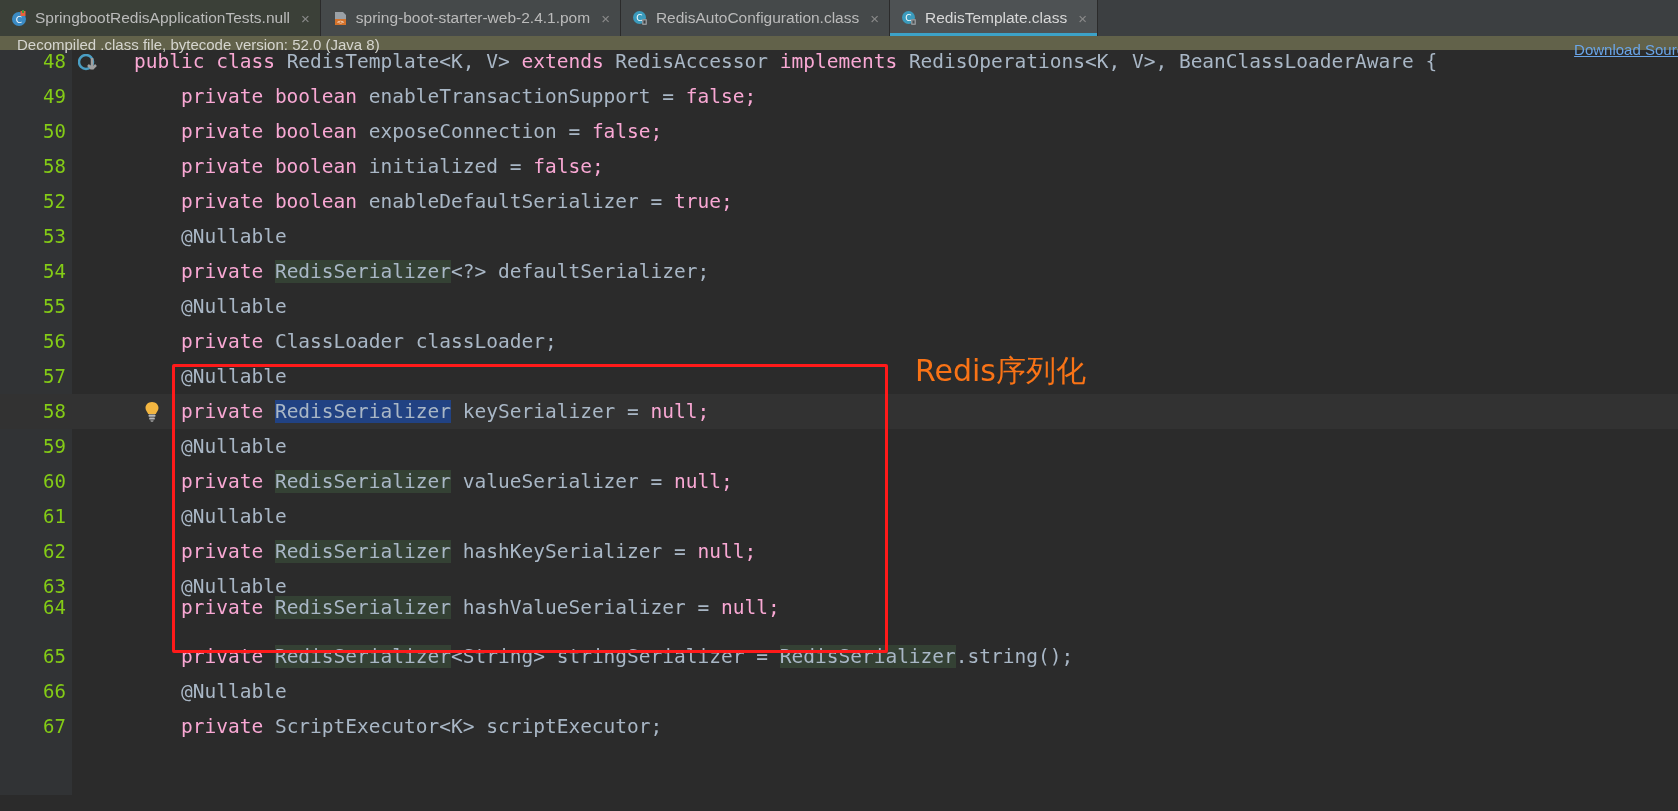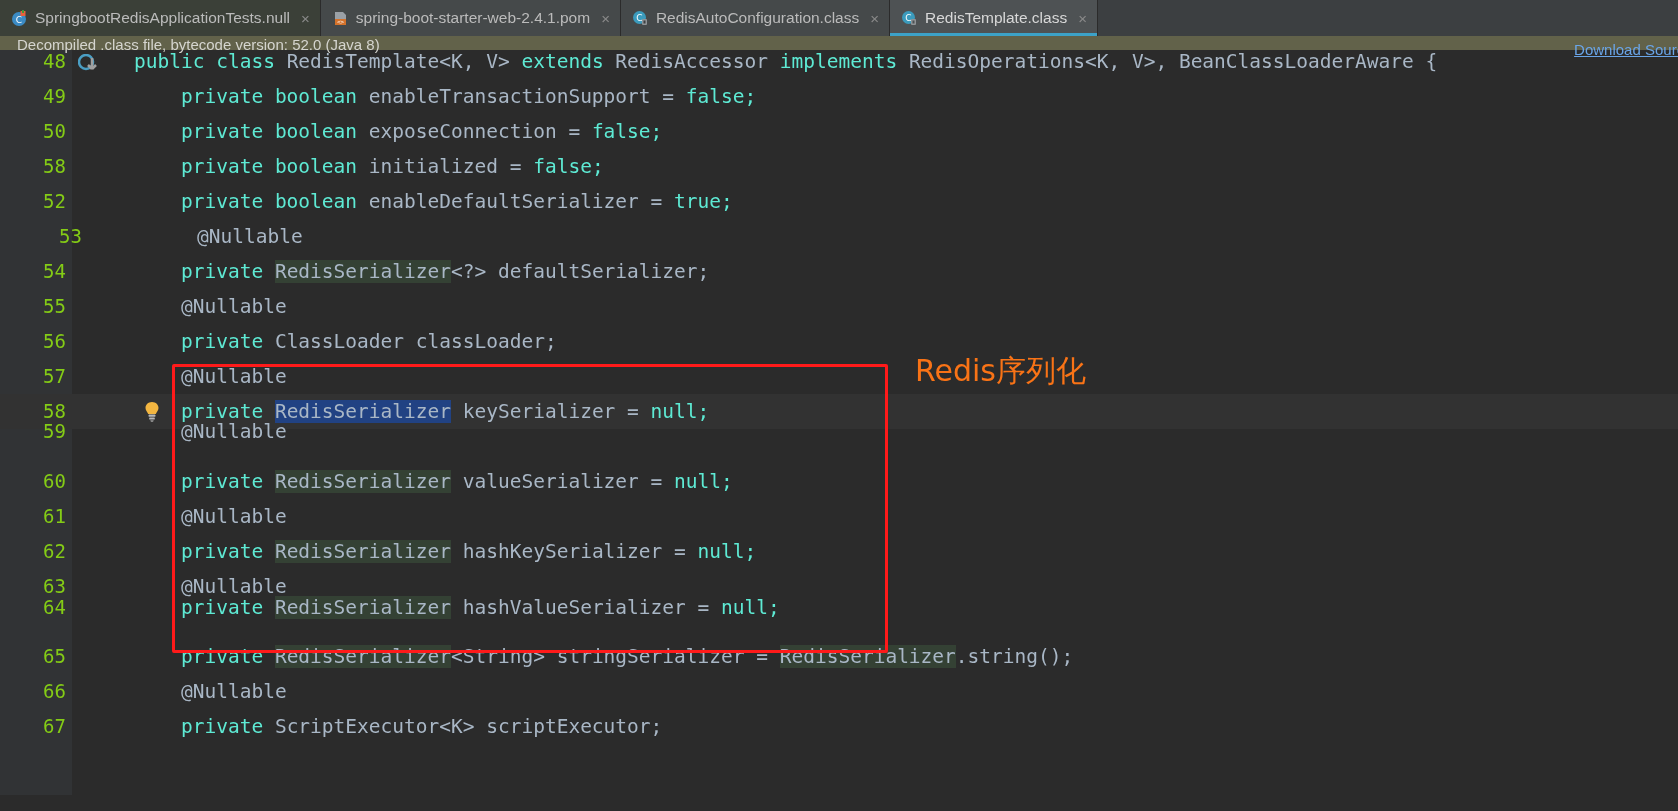--- a/index.html
+++ b/index.html
@@ -132,21 +132,21 @@
   .ltext {
     position: absolute;
     left: 134px;
     color: #a9b7c6;
   }
   .line.highlighted {
     background: #323232;
   }
 
   
-  .kw   { color: #5eead4; }
+  .kw   { color: #f9a8d4; }
   .txt  { color: #a9b7c6; }
   .usage{ background: #344134; }
   .sel  { background: #214283; color: #a9b7c6; }
 
   
   .bulb {
     position: absolute;
     left: 143px;
     width: 18px; height: 22px;
   }
@@ -237,27 +237,27 @@
 <div class="editor">
   <div class="gutter"></div>
   <div class="gutter-strip"></div>
 
   <div class="code-area" id="code-area">
       <div class="line" style="top: -6px;"><div class="lnum">48</div><div class="ltext"><span class="kw">public class </span><span class="txt">RedisTemplate&lt;K, V&gt; </span><span class="kw">extends </span><span class="txt">RedisAccessor </span><span class="kw">implements </span><span class="txt">RedisOperations&lt;K, V&gt;, BeanClassLoaderAware {</span></div></div>
       <div class="line" style="top: 29px;"><div class="lnum">49</div><div class="ltext"><span class="kw">    private boolean </span><span class="txt">enableTransactionSupport = </span><span class="kw">false;</span></div></div>
       <div class="line" style="top: 64px;"><div class="lnum">50</div><div class="ltext"><span class="kw">    private boolean </span><span class="txt">exposeConnection = </span><span class="kw">false;</span></div></div>
       <div class="line" style="top: 99px;"><div class="lnum">58</div><div class="ltext"><span class="kw">    private boolean </span><span class="txt">initialized = </span><span class="kw">false;</span></div></div>
       <div class="line" style="top: 134px;"><div class="lnum">52</div><div class="ltext"><span class="kw">    private boolean </span><span class="txt">enableDefaultSerializer = </span><span class="kw">true;</span></div></div>
-      <div class="line" style="top: 169px; margin-left: 16px;"><div class="lnum">53</div><div class="ltext"><span class="txt">    @Nullable</span></div></div>
+      <div class="line" style="top: 169px;"><div class="lnum">53</div><div class="ltext"><span class="txt">    @Nullable</span></div></div>
       <div class="line" style="top: 204px;"><div class="lnum">54</div><div class="ltext"><span class="kw">    private </span><span class="usage">RedisSerializer</span><span class="txt">&lt;?&gt; defaultSerializer;</span></div></div>
       <div class="line" style="top: 239px;"><div class="lnum">55</div><div class="ltext"><span class="txt">    @Nullable</span></div></div>
       <div class="line" style="top: 274px;"><div class="lnum">56</div><div class="ltext"><span class="kw">    private </span><span class="txt">ClassLoader classLoader;</span></div></div>
       <div class="line" style="top: 309px;"><div class="lnum">57</div><div class="ltext"><span class="txt">    @Nullable</span></div></div>
       <div class="line highlighted" style="top: 344px;"><div class="lnum">58</div><div class="ltext"><span class="kw">    private </span><span class="sel">RedisSerializer</span><span class="txt"> keySerializer = </span><span class="kw">null;</span></div></div>
-      <div class="line" style="top: 364px;"><div class="lnum">59</div><div class="ltext"><span class="txt">    @Nullable</span></div></div>
+      <div class="line" style="top: 379px;"><div class="lnum">59</div><div class="ltext"><span class="txt">    @Nullable</span></div></div>
       <div class="line" style="top: 414px;"><div class="lnum">60</div><div class="ltext"><span class="kw">    private </span><span class="usage">RedisSerializer</span><span class="txt"> valueSerializer = </span><span class="kw">null;</span></div></div>
       <div class="line" style="top: 449px;"><div class="lnum">61</div><div class="ltext"><span class="txt">    @Nullable</span></div></div>
       <div class="line" style="top: 484px;"><div class="lnum">62</div><div class="ltext"><span class="kw">    private </span><span class="usage">RedisSerializer</span><span class="txt"> hashKeySerializer = </span><span class="kw">null;</span></div></div>
       <div class="line" style="top: 519px;"><div class="lnum">63</div><div class="ltext"><span class="txt">    @Nullable</span></div></div>
       <div class="line" style="top: 540px; padding-left: 44px;"><div class="lnum">64</div><div class="ltext"><span class="kw">    private </span><span class="usage">RedisSerializer</span><span class="txt"> hashValueSerializer = </span><span class="kw">null;</span></div></div>
       <div class="line" style="top: 589px;"><div class="lnum">65</div><div class="ltext"><span class="kw">    private </span><span class="usage">RedisSerializer</span><span class="txt">&lt;String&gt; stringSerializer = </span><span class="usage">RedisSerializer</span><span class="txt">.string();</span></div></div>
       <div class="line" style="top: 624px;"><div class="lnum">66</div><div class="ltext"><span class="txt">    @Nullable</span></div></div>
       <div class="line" style="top: 659px;"><div class="lnum">67</div><div class="ltext"><span class="kw">    private </span><span class="txt">ScriptExecutor&lt;K&gt; scriptExecutor;</span></div></div>
     </div>
 

